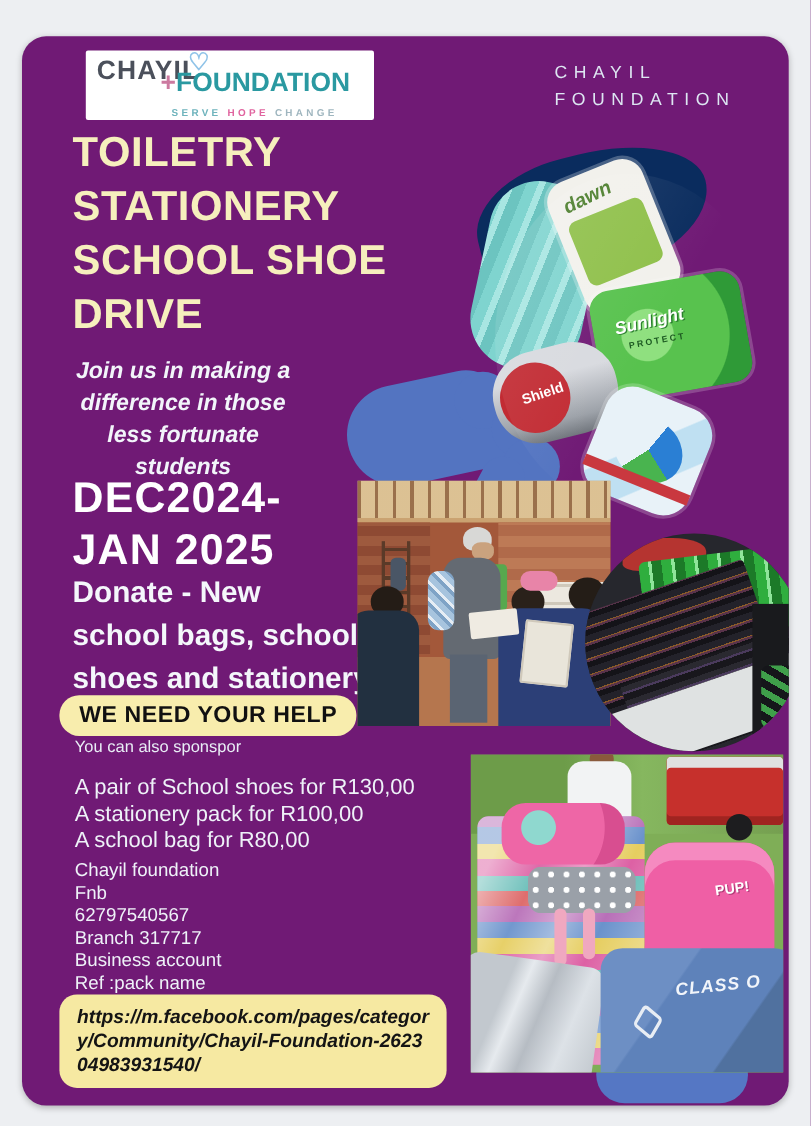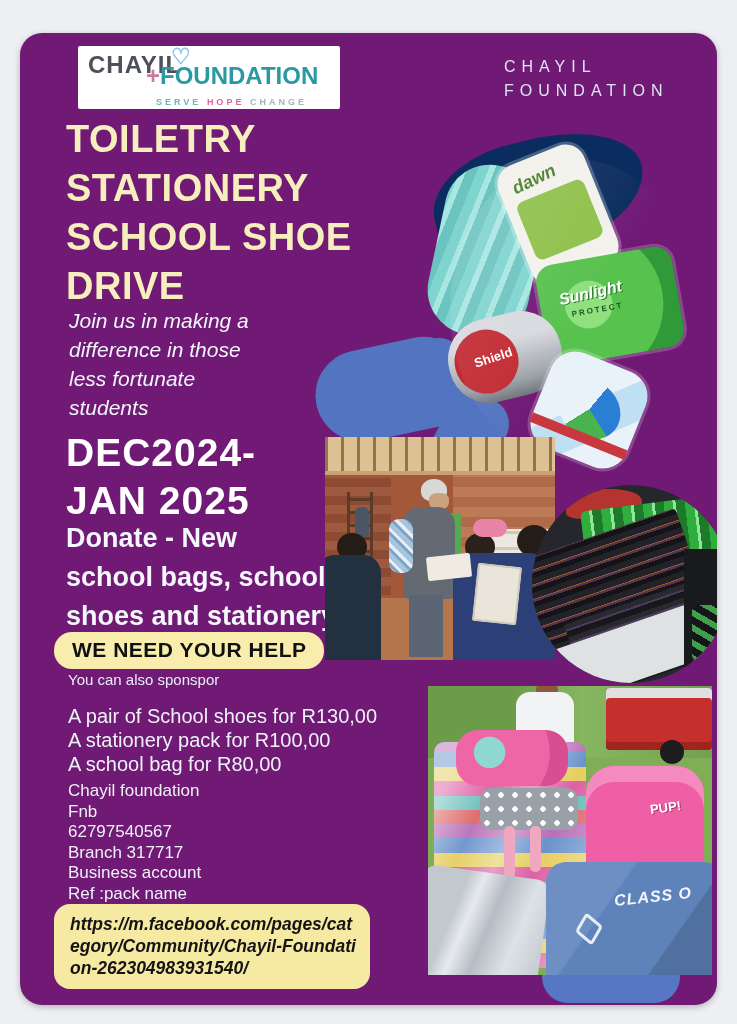--- a/index.html
+++ b/index.html
@@ -21,38 +21,38 @@
   .logo-tagline { position:absolute; left:78px; top:51px; font-size:9px; font-weight:bold; letter-spacing:3px; }
   .tg-serve { color:#6fb4bd; } .tg-hope { color:#e0649f; } .tg-change { color:#9fb6bf; }
 
   
   .hdr-right { left:484px; top:22px; color:#dde6f2; font-size:16px; letter-spacing:6px; line-height:24px; font-weight:500; }
 
   
   .title { left:46px; top:82px; color:#f6efbd; font-size:38px; font-weight:700; line-height:49px; letter-spacing:.5px; }
 
   
-  .intro { left:49px; top:273px; color:#f2f5fa; font-size:21px; font-style:italic; font-weight:400; line-height:29px; }
+  .intro { left:49px; top:290px; color:#f2f5fa; font-size:21px; font-style:italic; font-weight:700; line-height:29px;text-align:center; }
 
   
   .dates { left:46px; top:396px; color:#ffffff; font-size:39px; font-weight:800; line-height:48px; letter-spacing:1px; }
 
   
   .donate { left:46px; top:486px; color:#f4f7fb; font-size:27px; font-weight:bold; line-height:39px; }
 
   
   .help-badge { left:34px; top:599px; background:#f8edad; color:#111111; font-size:21px; font-weight:800;
                 padding:6px 18px 7px 18px; border-radius:18px; letter-spacing:.5px; }
 
   .sponsor-intro { left:48px; top:638px; color:#e9eef6; font-size:15px; }
   .sponsor-list { left:48px; top:671px; color:#eef2f8; font-size:20px; line-height:24px; }
 
   .bank { left:48px; top:748px; color:#eef2f8; font-size:17px; line-height:20.5px; }
 
-  .url-badge { left:34px; top:871px; width:316px; background:#f6e9a2; border-radius:16px;
+  .url-badge { left:34px; top:871px; width:352px; background:#f6e9a2; border-radius:16px;
                padding:9px 14px 10px 16px; color:#141414; font-size:17.5px; font-weight:bold;
                font-style:italic; line-height:22px; word-break:break-all; }
 
   
   .fist { left:295px; top:303px; width:190px; height:112px; }
   .fist .palm { position:absolute; left:0; top:8px; width:150px; height:92px; background:#5374c1;
                 border-radius:46px 40px 30px 48px; transform:rotate(-12deg); }
   .fist .k { position:absolute; background:#5374c1; border-radius:50%; width:52px; height:52px; }
   .k1 { left:98px; top:2px; } .k2 { left:132px; top:28px; } .k3 { left:142px; top:62px; }
   .fist .thumb { position:absolute; left:118px; top:78px; width:40px; height:58px; background:#5374c1;

